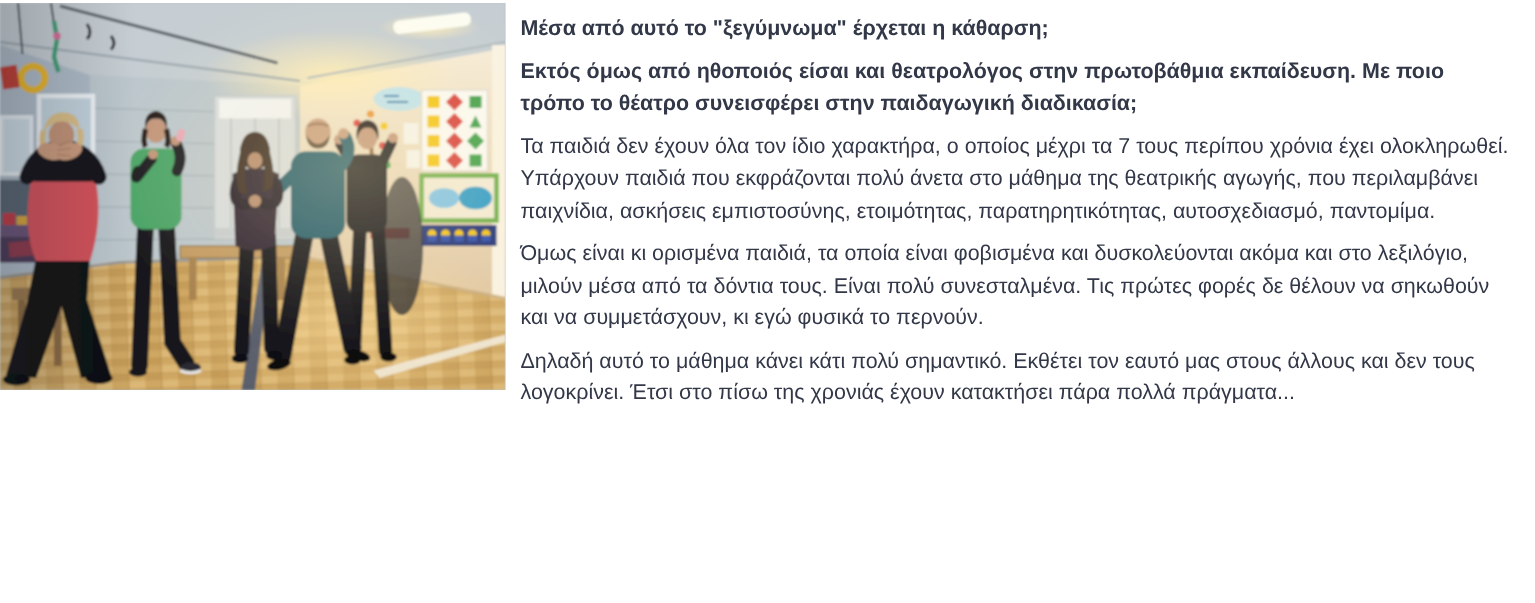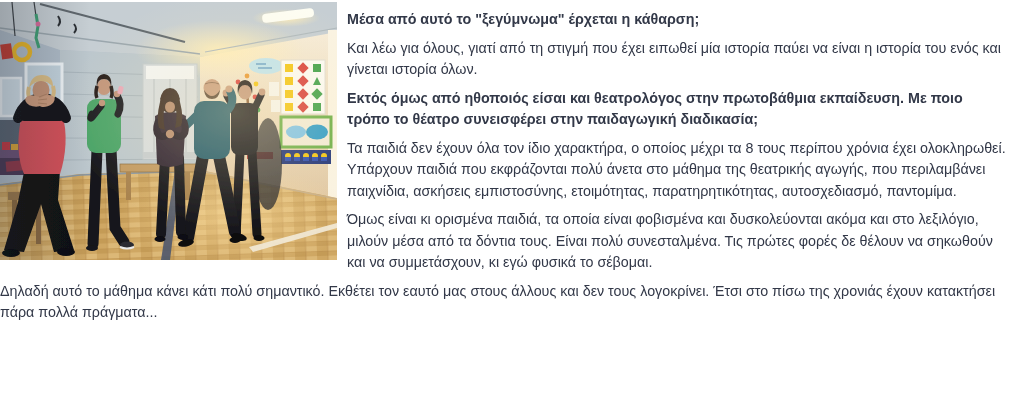--- a/index.html
+++ b/index.html
@@ -261,19 +261,18 @@
           <path d="M39,95 l8,-3 M38,98 l9,-1 M38,101 l9,1" stroke="#a87c5f" stroke-width="0.8" fill="none"></path>
         </g>
 
         <ellipse cx="235" cy="110" rx="170" ry="120" fill="url(#glow)" opacity="0.35"></ellipse>
         <rect x="0" y="0" width="90" height="258" fill="url(#vigL)" opacity="0.5"></rect>
       </g>
     </svg>
   </figure>
 
   <p class="q first">Μέσα από αυτό το "ξεγύμνωμα" έρχεται η κάθαρση;</p>
-  <p>Και λέω για όλους, γιατί από τη στιγμή που έχει ειπωθεί μία ιστορία παύει να είναι η ιστορία του ενός και γίνεται ιστορία όλων.</p>
   <p class="q">Εκτός όμως από ηθοποιός είσαι και θεατρολόγος στην πρωτοβάθμια εκπαίδευση. Με ποιο τρόπο το θέατρο συνεισφέρει στην παιδαγωγική διαδικασία;</p>
-  <p>Τα παιδιά δεν έχουν όλα τον ίδιο χαρακτήρα, ο οποίος μέχρι τα 8 τους περίπου χρόνια έχει ολοκληρωθεί.  Υπάρχουν παιδιά που εκφράζονται πολύ άνετα στο μάθημα της θεατρικής αγωγής, που περιλαμβάνει παιχνίδια, ασκήσεις εμπιστοσύνης, ετοιμότητας, παρατηρητικότητας, αυτοσχεδιασμό, παντομίμα.</p>
-  <p>Όμως είναι κι ορισμένα παιδιά, τα οποία είναι φοβισμένα και δυσκολεύονται ακόμα και στο λεξιλόγιο, μιλούν μέσα από τα δόντια τους. Είναι πολύ συνεσταλμένα. Τις πρώτες φορές δε θέλουν να σηκωθούν και να συμμετάσχουν, κι εγώ φυσικά το σέβομαι.</p>
+  <p>Τα παιδιά δεν έχουν όλα τον ίδιο χαρακτήρα, ο οποίος μέχρι τα 7 τους περίπου χρόνια έχει ολοκληρωθεί.  Υπάρχουν παιδιά που εκφράζονται πολύ άνετα στο μάθημα της θεατρικής αγωγής, που περιλαμβάνει παιχνίδια, ασκήσεις εμπιστοσύνης, ετοιμότητας, παρατηρητικότητας, αυτοσχεδιασμό, παντομίμα.</p>
+  <p>Όμως είναι κι ορισμένα παιδιά, τα οποία είναι φοβισμένα και δυσκολεύονται ακόμα και στο λεξιλόγιο, μιλούν μέσα από τα δόντια τους. Είναι πολύ συνεσταλμένα. Τις πρώτες φορές δε θέλουν να σηκωθούν και να συμμετάσχουν, κι εγώ φυσικά το περνούν.</p>
   <p>Δηλαδή αυτό το μάθημα κάνει κάτι πολύ σημαντικό. Εκθέτει τον εαυτό μας στους άλλους και δεν τους λογοκρίνει. Έτσι στο πίσω της χρονιάς έχουν κατακτήσει πάρα πολλά πράγματα...</p>
 
 </main>
 
 </body></html>

